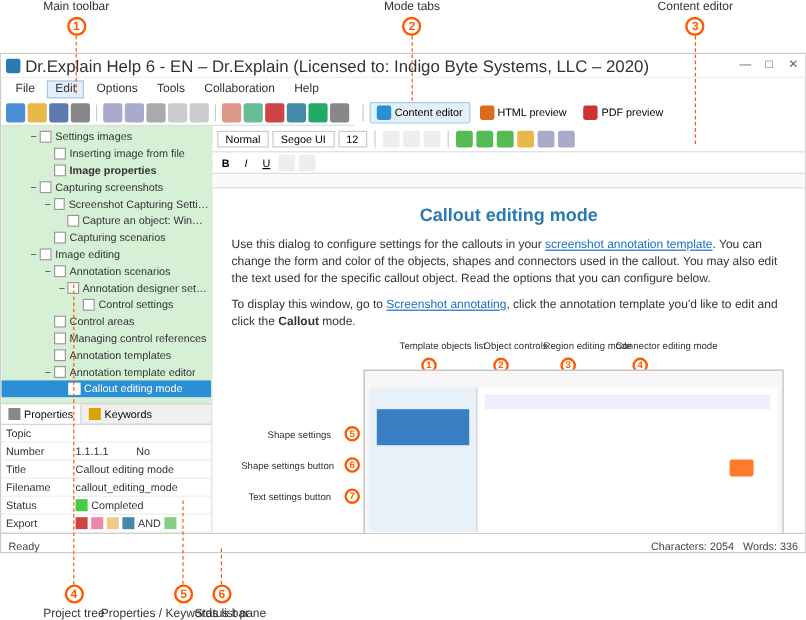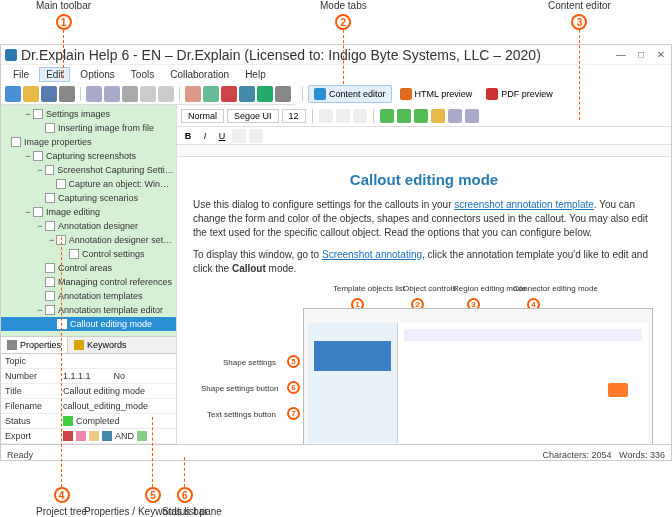--- a/index.html
+++ b/index.html
@@ -158,21 +158,21 @@
           <div class="tnode" style="padding-left: 22px;">
             <span class="tog">−</span>
             <span class="nico"></span>
             <span class="nlab">Settings images</span>
           </div>
           <div class="tnode" style="padding-left: 34px;">
             <span class="tog"></span>
             <span class="nico"></span>
             <span class="nlab">Inserting image from file</span>
           </div>
-          <div class="tnode" style="">
+          <div class="tnode" style="padding-left: 34px; font-weight: bold;">
             <span class="tog"></span>
             <span class="nico"></span>
             <span class="nlab">Image properties</span>
           </div>
           <div class="tnode" style="padding-left: 22px;">
             <span class="tog">−</span>
             <span class="nico"></span>
             <span class="nlab">Capturing screenshots</span>
           </div>
           <div class="tnode" style="padding-left: 34px;">
@@ -191,21 +191,21 @@
             <span class="nlab">Capturing scenarios</span>
           </div>
           <div class="tnode" style="padding-left: 22px;">
             <span class="tog">−</span>
             <span class="nico"></span>
             <span class="nlab">Image editing</span>
           </div>
           <div class="tnode" style="padding-left: 34px;">
             <span class="tog">−</span>
             <span class="nico"></span>
-            <span class="nlab">Annotation designer</span>
+            <span class="nlab">Annotation scenarios</span>
           </div>
           <div class="tnode" style="padding-left: 46px;">
             <span class="tog">−</span>
             <span class="nico"></span>
             <span class="nlab">Annotation designer settings</span>
           </div>
           <div class="tnode" style="padding-left: 58px;">
             <span class="tog"></span>
             <span class="nico"></span>
             <span class="nlab">Control settings</span>

